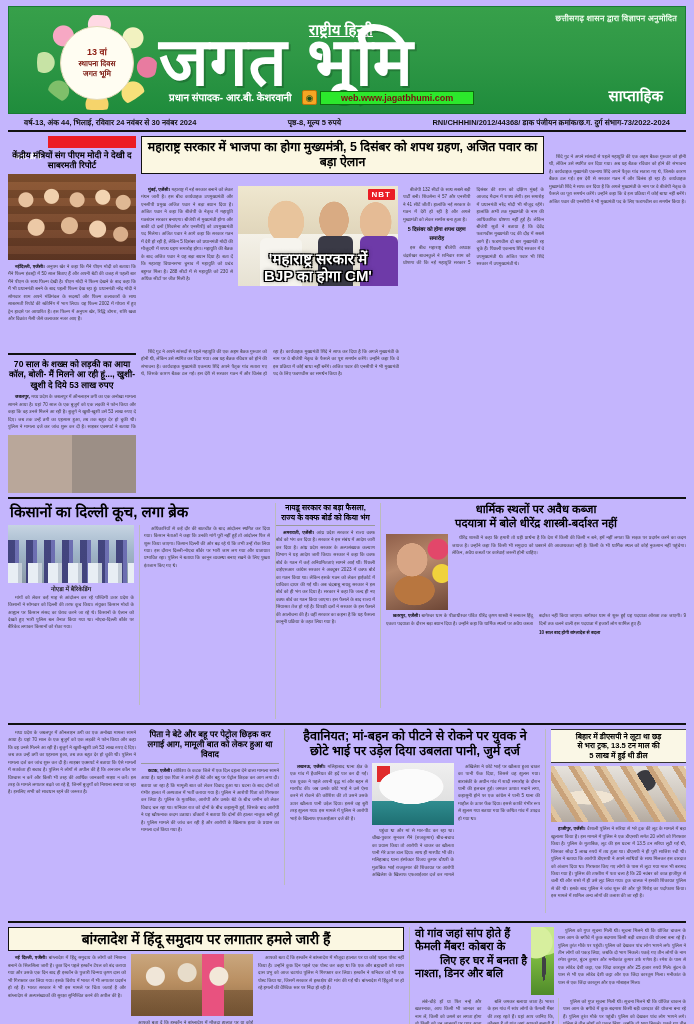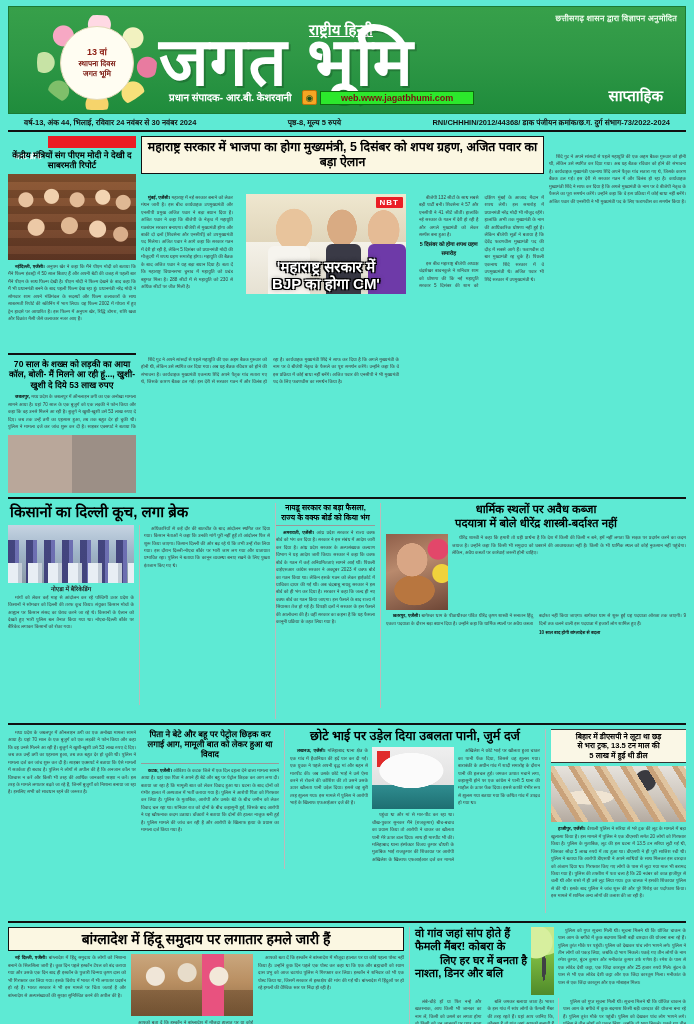--- a/index.html
+++ b/index.html
@@ -5,21 +5,21 @@
   * { box-sizing: border-box; margin: 0; padding: 0; }
   html, body {
     width: 694px; height: 1024px;
     background: #ffffff;
     font-family: "Liberation Sans", "DejaVu Sans", sans-serif;
     overflow: hidden;
   }
   .page {
     position: relative;
     width: 694px; height: 1024px;
-    background: #5eead4;
+    background: #c4b5fd;
     padding: 6px 8px 6px 8px;
   }
 
   
   .masthead {
     position: relative;
     height: 108px;
     background: linear-gradient(180deg,#37a04a 0%, #2f9846 45%, #1f8c3c 100%);
     border: 1px solid #1b7a34;
     overflow: hidden;
@@ -353,21 +353,21 @@
       <div class="bodytext" style="column-count:1;height:40px;margin-top:3px;">
         <p><span class="byline">जबलपुर,</span>
           <span>मध्य प्रदेश के जबलपुर में ऑनलाइन ठगी का एक अनोखा मामला सामने आया है। यहां 70 साल के एक बुजुर्ग को एक लड़की ने फोन किया और कहा कि वह उनसे मिलने आ रही है। बुजुर्ग ने खुशी-खुशी उसे 53 लाख रुपए दे दिए। जब तक उन्हें ठगी का एहसास हुआ, तब तक बहुत देर हो चुकी थी। पुलिस ने मामला दर्ज कर जांच शुरू कर दी है। साइबर एक्सपर्ट ने बताया कि ऐसे मामलों में सतर्कता ही बचाव है। पुलिस ने लोगों से अपील की है कि अनजान कॉल पर विश्वास न करें और किसी भी तरह की आर्थिक जानकारी साझा न करें। इस तरह के मामले लगातार बढ़ते जा रहे हैं, जिनमें बुजुर्गों को निशाना बनाया जा रहा है। इसलिए सभी को सावधान रहने की जरूरत है।</span></p>
       </div>
       <div class="photo" style="height:58px;margin-top:2px;background:linear-gradient(90deg,#b9a79a 0 50%,#9c8f86 50% 100%);"></div>
     </div>
 
     <div class="col-main">
       <div class="hl-band hl-xl">महाराष्ट्र सरकार में भाजपा का होगा मुख्यमंत्री, 5 दिसंबर को शपथ ग्रहण, अजित पवार का बड़ा ऐलान</div>
 
-      <div style="display:flex;gap:13px;margin-top:20px;">
+      <div style="display:flex;gap:5px;margin-top:12px;">
 
         <div class="bodytext" style="width:92px;height:160px;column-count:1;">
           <p><span class="byline">मुंबई, एजेंसी।</span>
             <span>महाराष्ट्र में नई सरकार बनाने को लेकर मंथन जारी है। इस बीच कार्यवाहक उपमुख्यमंत्री और एनसीपी प्रमुख अजित पवार ने बड़ा बयान दिया है। अजित पवार ने कहा कि बीजेपी के नेतृत्व में महायुति गठबंधन सरकार बनाएगा। बीजेपी से मुख्यमंत्री होगा और बाकी दो दलों (शिवसेना और एनसीपी) को उपमुख्यमंत्री पद मिलेगा। अजित पवार ने आगे कहा कि सरकार गठन में देरी हो रही है, लेकिन 5 दिसंबर को प्रधानमंत्री मोदी की मौजूदगी में शपथ ग्रहण समारोह होगा। महायुति की बैठक के बाद अजित पवार ने यह बड़ा बयान दिया है। बता दें कि महाराष्ट्र विधानसभा चुनाव में महायुति को प्रचंड बहुमत मिला है। 288 सीटों में से महायुति को 230 से अधिक सीटों पर जीत मिली है।</span></p>
         </div>
 
         <div class="photo ph-leaders" style="width:160px;height:100px;">
           <div class="shirt-a"></div>
           <div class="shirt-b"></div>
           <div class="shirt-c"></div>
@@ -457,20 +457,21 @@
     <div style="width:138px;flex:none;">
       <div class="hl-plain" style="font-size:8.4px;">पिता ने बेटे और बहू पर पेट्रोल छिड़क कर लगाई आग, मामूली बात को लेकर हुआ था विवाद</div>
       <div class="hr-thin"></div>
       <div class="bodytext" style="column-count:1;height:150px;">
         <p><span class="byline">कटक, एजेंसी।</span>
           <span>ओडिशा के कटक जिले में एक दिल दहला देने वाला मामला सामने आया है। यहां एक पिता ने अपने ही बेटे और बहू पर पेट्रोल छिड़क कर आग लगा दी। बताया जा रहा है कि मामूली बात को लेकर विवाद हुआ था। घटना के बाद दोनों को गंभीर हालत में अस्पताल में भर्ती कराया गया है। पुलिस ने आरोपी पिता को गिरफ्तार कर लिया है। पुलिस के मुताबिक, आरोपी और उसके बेटे के बीच जमीन को लेकर विवाद चल रहा था। शनिवार रात को दोनों के बीच कहासुनी हुई, जिसके बाद आरोपी ने यह खौफनाक कदम उठाया। डॉक्टरों ने बताया कि दोनों की हालत नाजुक बनी हुई है। पुलिस मामले की जांच कर रही है और आरोपी के खिलाफ हत्या के प्रयास का मामला दर्ज किया गया है।</span></p>
       </div>
     </div>
 
     <div class="divider-v" style="width:256px;flex:none;padding-left:5px;">
+      <div class="hl-plain" style="font-size:12.6px;">हैवानियत; मां-बहन को पीटने से रोकने पर युवक ने</div>
       <div class="hl-plain" style="font-size:12.6px;">छोटे भाई पर उड़ेल दिया उबलता पानी, जुर्म दर्ज</div>
       <div style="display:flex;gap:4px;margin-top:3px;">
         <div class="bodytext" style="width:78px;flex:none;height:122px;column-count:1;">
           <p><span class="byline">लखनऊ, एजेंसी।</span>
             <span>मलिहाबाद थाना क्षेत्र के एक गांव में हैवानियत की हदें पार कर दी गईं। एक युवक ने पहले अपनी वृद्ध मां और बहन से मारपीट की। जब उसके छोटे भाई ने उसे ऐसा करने से रोकने की कोशिश की तो उसने उसके ऊपर खौलता पानी उड़ेल दिया। इससे वह बुरी तरह झुलस गया। इस मामले में पुलिस ने आरोपी भाई के खिलाफ एफआईआर दर्ज की है।</span></p>
         </div>
         <div style="width:82px;flex:none;">
           <div class="photo ph-petrol" style="height:62px;">
             <div class="redbox"></div>
           </div>

